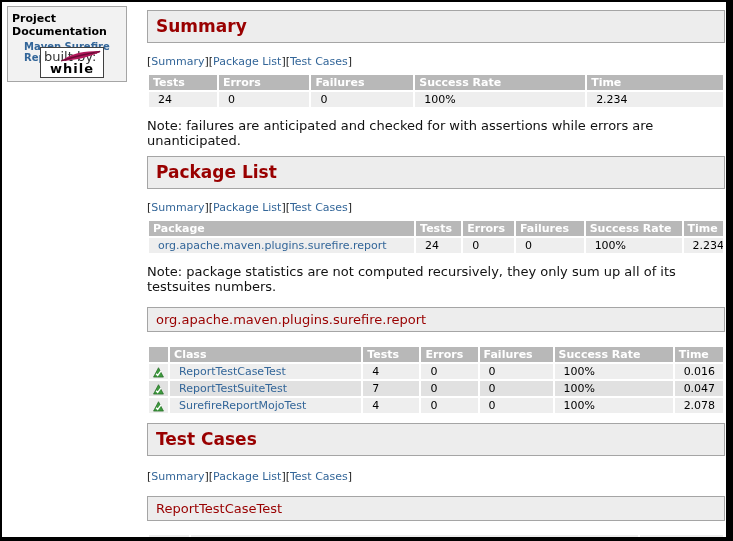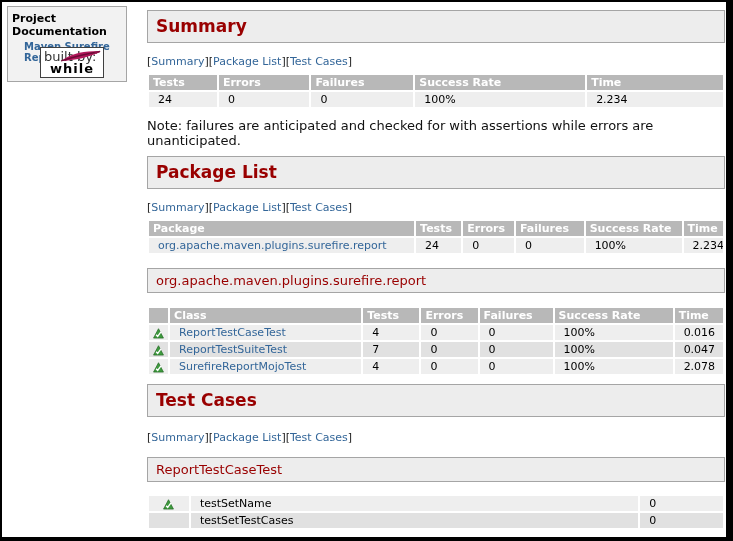--- a/index.html
+++ b/index.html
@@ -144,20 +144,21 @@
         <td><a>org.apache.maven.plugins.surefire.report</a></td>
         <td>24</td>
         <td>0</td>
         <td>0</td>
         <td>100%</td>
         <td>2.234</td>
       </tr>
     </tbody>
       </table>
 
+    <p class="note">Note: package statistics are not computed recursively, they only sum up all of its testsuites numbers.</p>
 
     <div class="band h3band mt13">
       <span class="h3">org.apache.maven.plugins.surefire.report</span>
     </div>
 
     <table class="mt13">
       <tbody>
           <tr>
         <th class="cls-ci"></th>
         <th class="cls-c0">Class</th>

